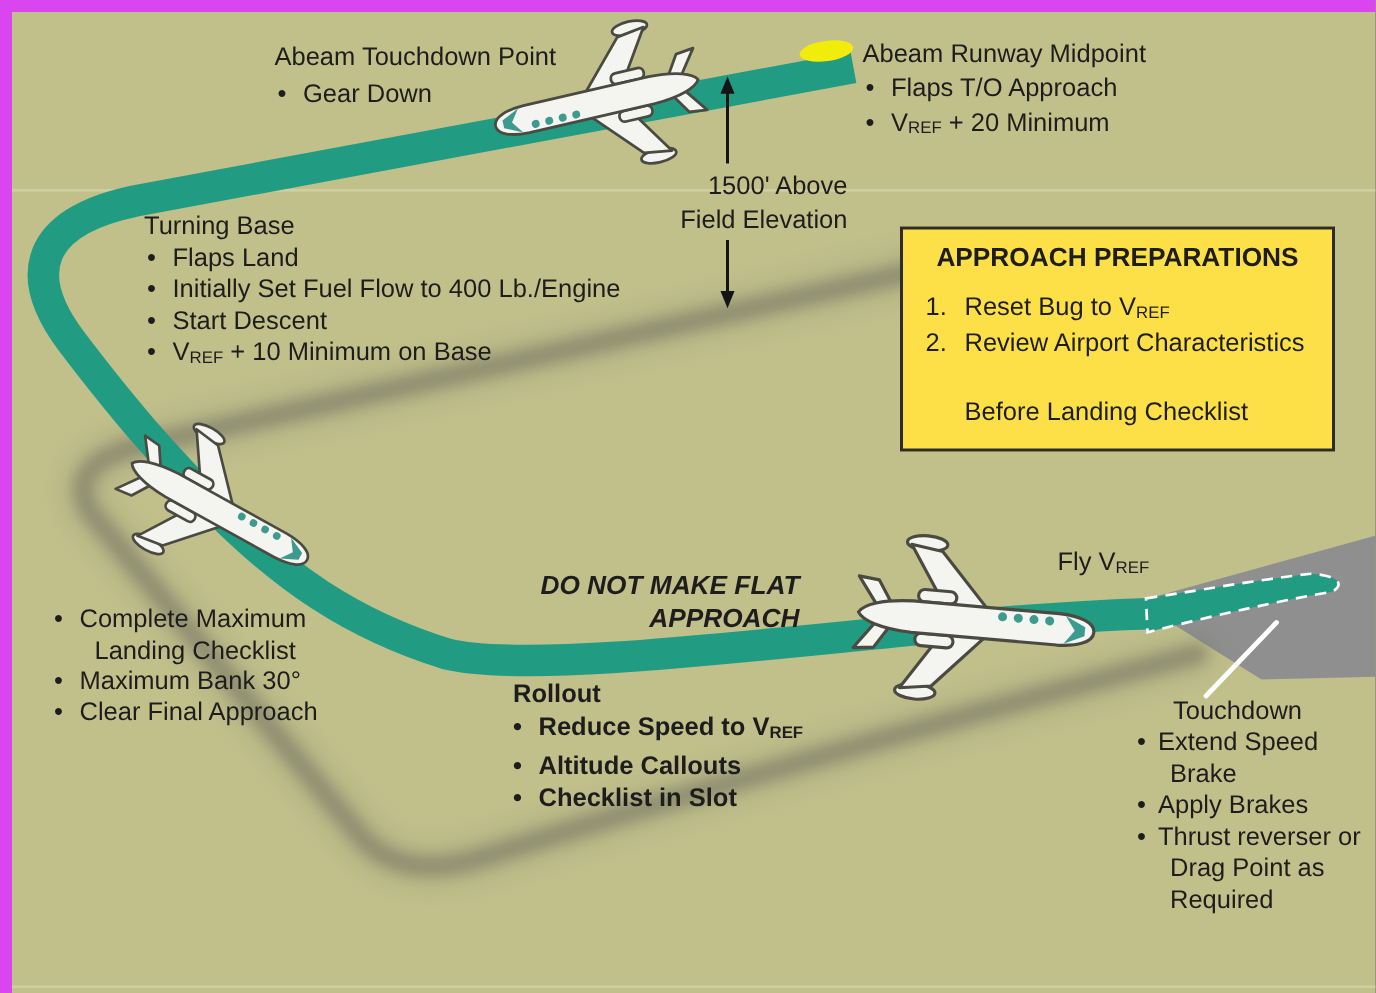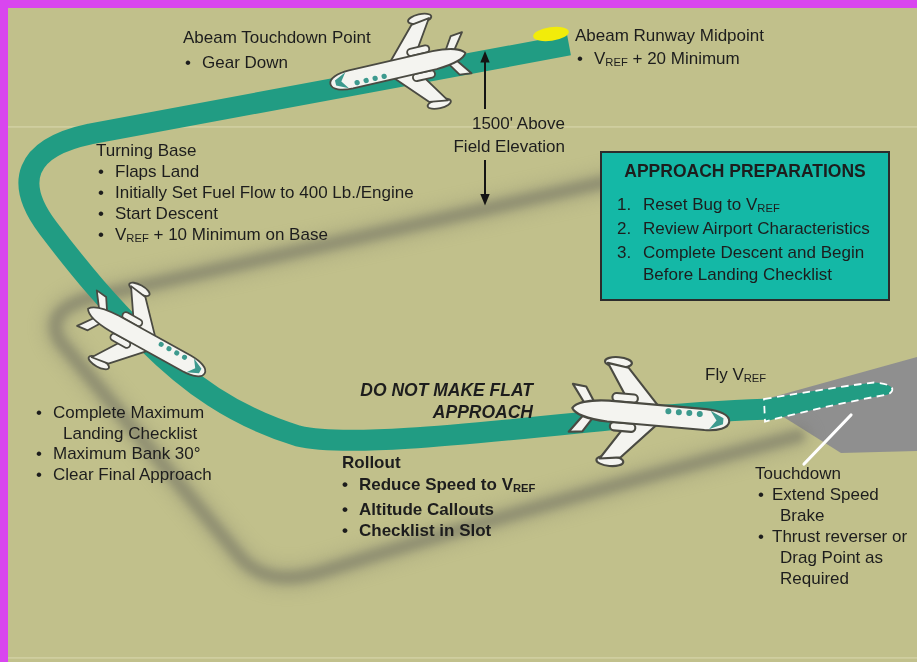--- a/index.html
+++ b/index.html
@@ -12,21 +12,21 @@
   .block{position:absolute;z-index:3;font-size:17px;line-height:21px;white-space:nowrap;}
   .line{display:block;}
   .bullet-line{padding-left:2px;}
   .bullet{display:inline-block;width:17px;}
   .wrapline{padding-left:29px;}
   .sub{font-size:0.66em;vertical-align:-0.15em;}
   .bold{font-weight:bold;font-style:italic;}
   .centered{text-align:right;}
   .prep-box{
     position:absolute;z-index:3;left:592px;top:143px;width:290px;height:150px;
-    background:#14b8a6;border:2px solid #2c2c2c;box-sizing:border-box;
+    background:#fde047;border:2px solid #2c2c2c;box-sizing:border-box;
     font-size:17px;
   }
   .prep-title{position:absolute;left:0;top:8px;width:100%;text-align:center;font-weight:bold;font-size:17.5px;}
   .prep-item{position:absolute;left:15px;}
   .prep-num{display:inline-block;width:26px;}
   .prep-wrap{position:absolute;left:41px;}
   .jf{fill:#f4f4f0;stroke:#4a4a42;stroke-width:1.4;stroke-linejoin:round;}
   .jw{fill:#3d9a8e;stroke:none;}
 </style>
 </head>
@@ -90,41 +90,41 @@
     <use href="#jet" transform="translate(645,407) rotate(5) scale(1.5)"></use>
   </svg>
 
   <div class="block" style="left:175px;top:17px;line-height:25px;">
     <span class="line">Abeam Touchdown Point</span>
     <span class="line bullet-line"><span class="bullet">•</span><span>Gear Down</span></span>
   </div>
 
   <div class="block" style="left:567px;top:16px;line-height:23px;">
     <span class="line">Abeam Runway Midpoint</span>
+    <span class="line bullet-line"><span class="bullet">•</span><span>Flaps T/O Approach</span></span>
     <span class="line bullet-line"><span class="bullet">•</span><span>V</span><span class="sub">REF</span><span> + 20 Minimum</span></span>
   </div>
 
   <div class="block centered" style="left:397px;top:104px;width:160px;line-height:23px;">
     <span class="line">1500' Above</span>
     <span class="line">Field Elevation</span>
   </div>
 
   <div class="block" style="left:88px;top:132px;line-height:21px;">
     <span class="line">Turning Base</span>
     <span class="line bullet-line"><span class="bullet">•</span><span>Flaps Land</span></span>
     <span class="line bullet-line"><span class="bullet">•</span><span>Initially Set Fuel Flow to 400 Lb./Engine</span></span>
     <span class="line bullet-line"><span class="bullet">•</span><span>Start Descent</span></span>
     <span class="line bullet-line"><span class="bullet">•</span><span>V</span><span class="sub">REF</span><span> + 10 Minimum on Base</span></span>
   </div>
 
   <div class="prep-box">
     <span class="prep-title">APPROACH PREPARATIONS</span>
     <span class="prep-item" style="top:42px;"><span class="prep-num">1.</span><span>Reset Bug to V</span><span class="sub">REF</span></span>
     <span class="prep-item" style="top:66px;"><span class="prep-num">2.</span><span>Review Airport Characteristics</span></span>
-    <span class="prep-item" style="top:90px;"><span class="prep-num">3.</span><span>Complete Descent and Begin</span></span>
     <span class="prep-wrap" style="top:112px;">Before Landing Checklist</span>
   </div>
 
   <div class="block bold centered" style="left:295px;top:371px;width:230px;line-height:22px;font-size:17.5px;">
     <span class="line">DO NOT MAKE FLAT</span>
     <span class="line">APPROACH</span>
   </div>
 
   <div class="block" style="left:26px;top:395px;line-height:20.5px;">
     <span class="line bullet-line"><span class="bullet">•</span><span>Complete Maximum</span></span>
@@ -138,21 +138,22 @@
     <span class="line bullet-line"><span class="bullet">•</span><span>Reduce Speed to V</span><span class="sub">REF</span></span>
     <span class="line bullet-line"><span class="bullet">•</span><span>Altitude Callouts</span></span>
     <span class="line bullet-line"><span class="bullet">•</span><span>Checklist in Slot</span></span>
   </div>
 
   <div class="block" style="left:697px;top:356px;">
     <span>Fly V</span><span class="sub">REF</span>
   </div>
 
   <div class="block" style="left:745px;top:455px;line-height:21px;">
-    <span class="line" style="padding-left:2px;">Touchdown</span>
+    <span class="line" style="padding-left:2px;margin-left:27px;">Touchdown</span>
     <span class="line bullet-line" style="padding-left:5px;"><span class="bullet" style="width:14px;">•</span><span>Extend Speed</span></span>
     <span class="line" style="padding-left:27px;">Brake</span>
+    <span class="line bullet-line" style="padding-left:5px;"><span class="bullet" style="width:14px;">•</span><span>Apply Brakes</span></span>
     <span class="line bullet-line" style="padding-left:5px;"><span class="bullet" style="width:14px;">•</span><span>Thrust reverser or</span></span>
     <span class="line" style="padding-left:27px;">Drag Point  as</span>
     <span class="line" style="padding-left:27px;">Required</span>
   </div>
 
 </div>
 
 </body></html>

